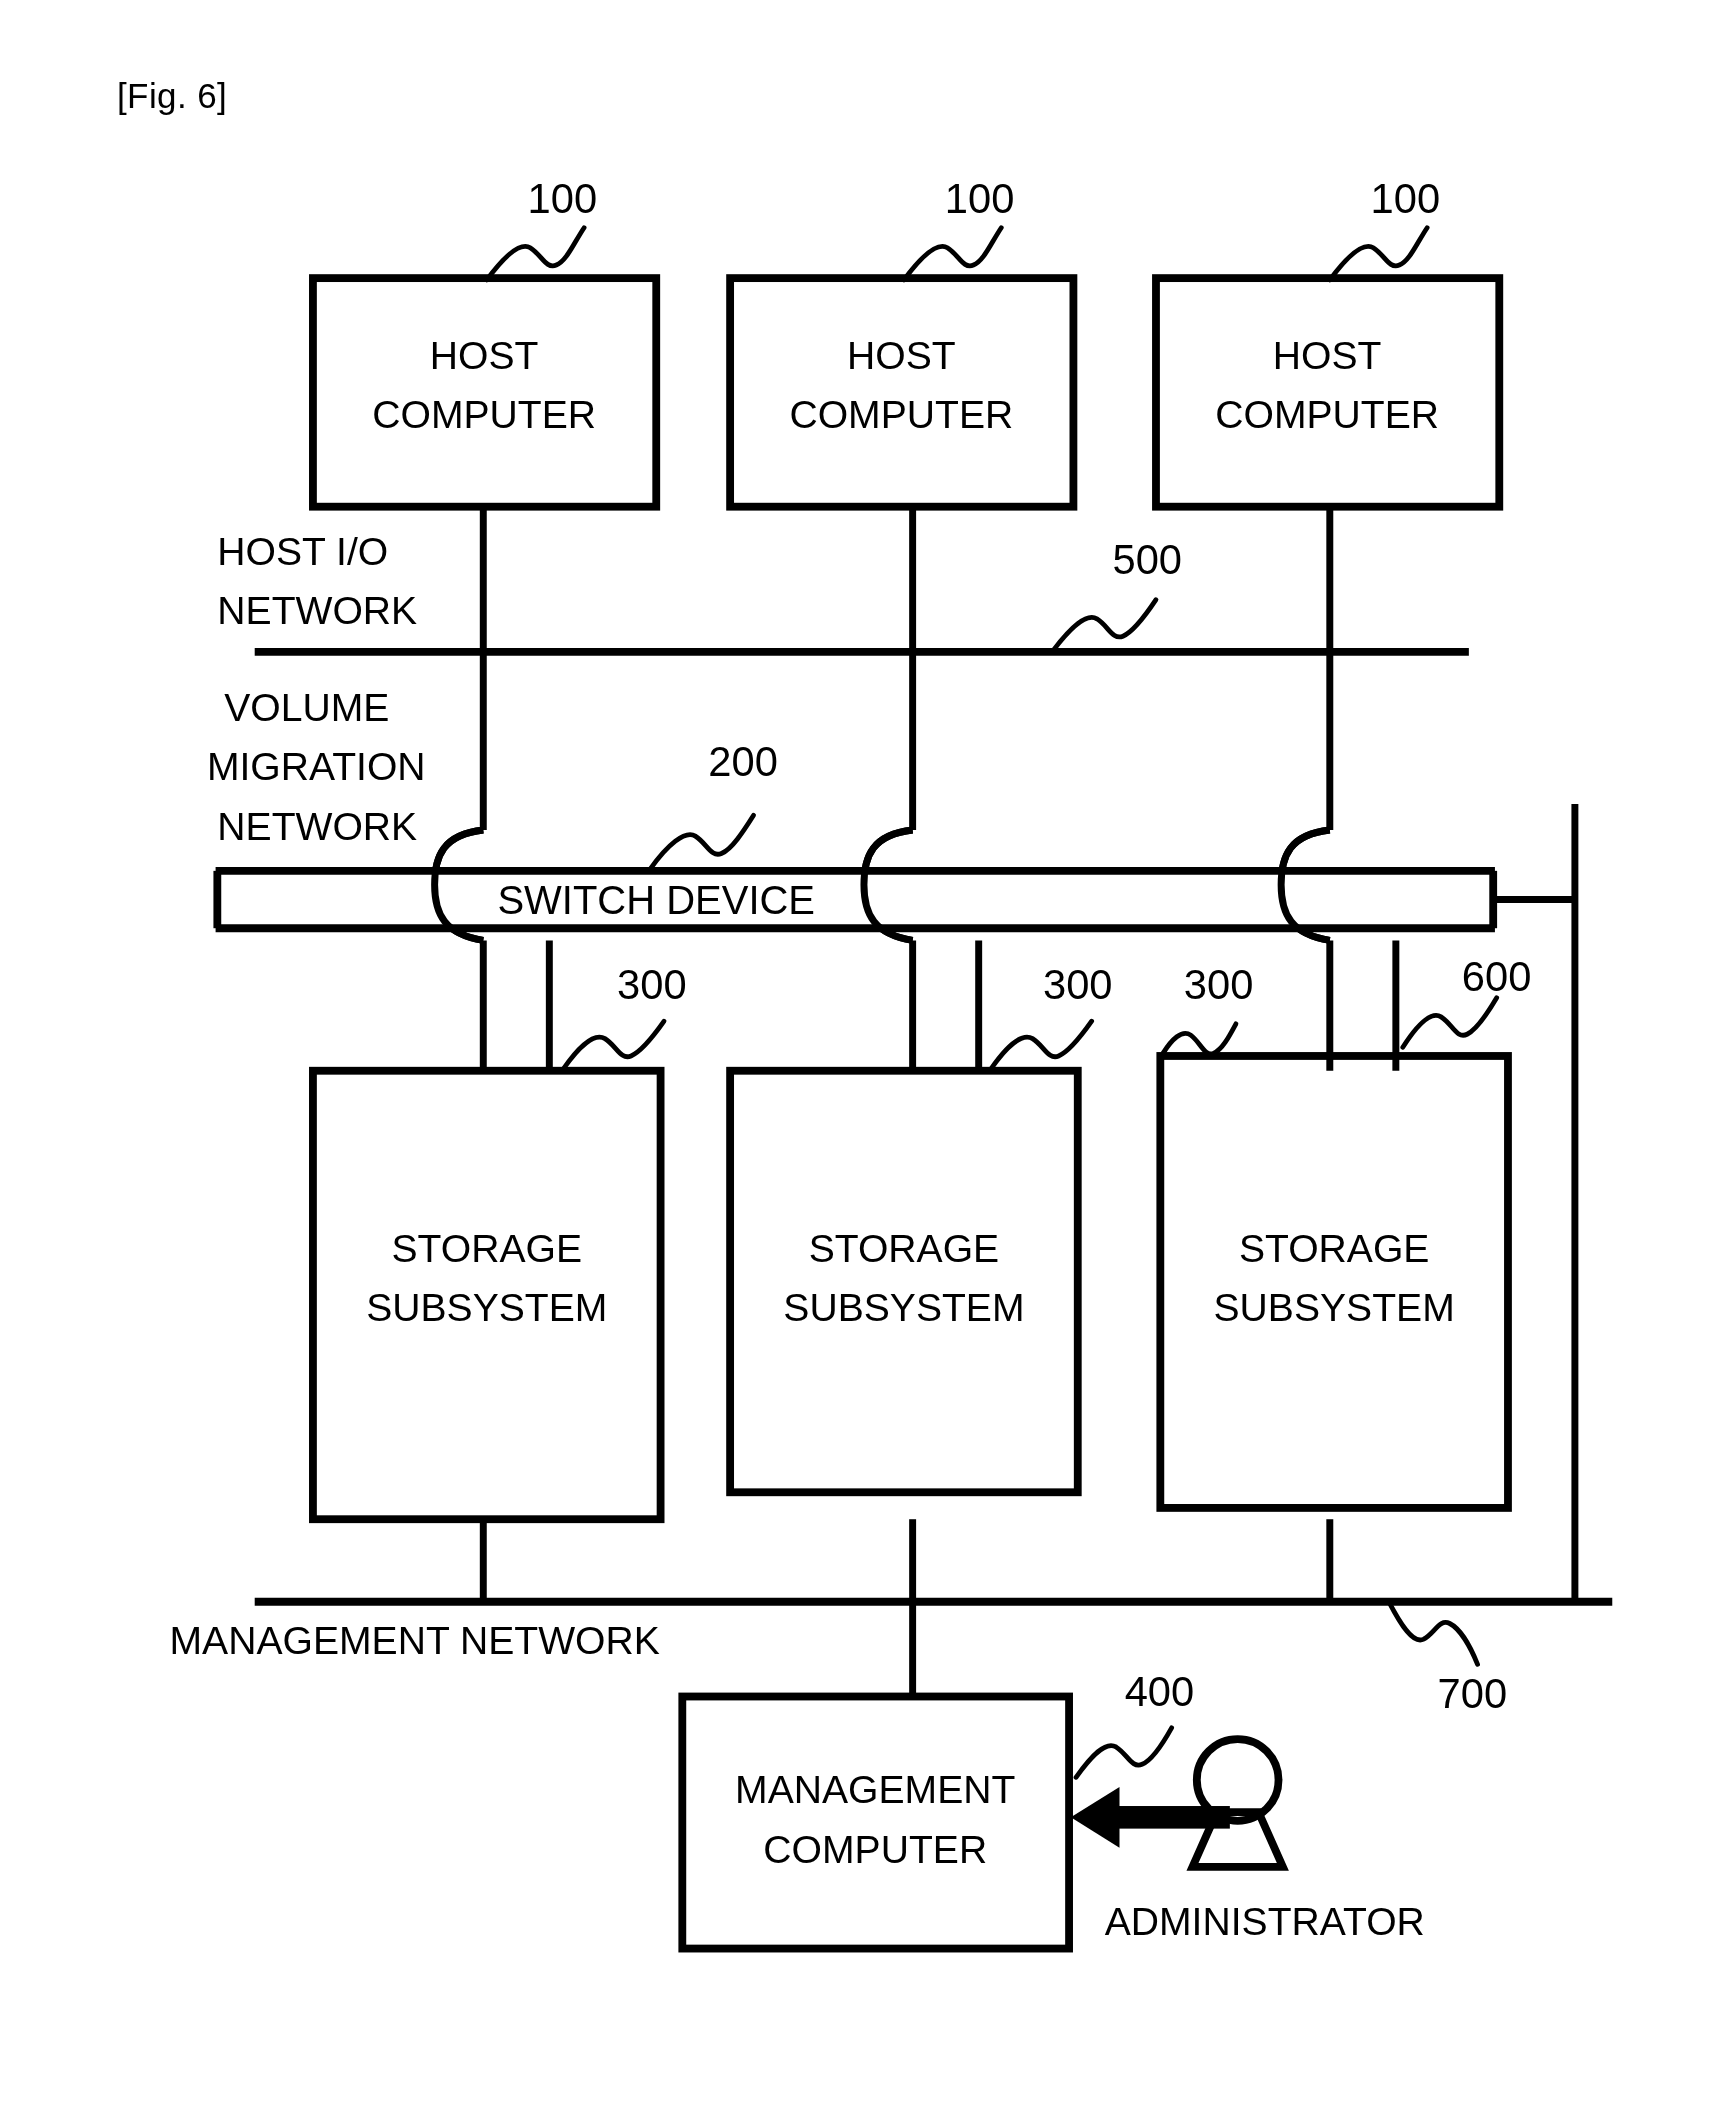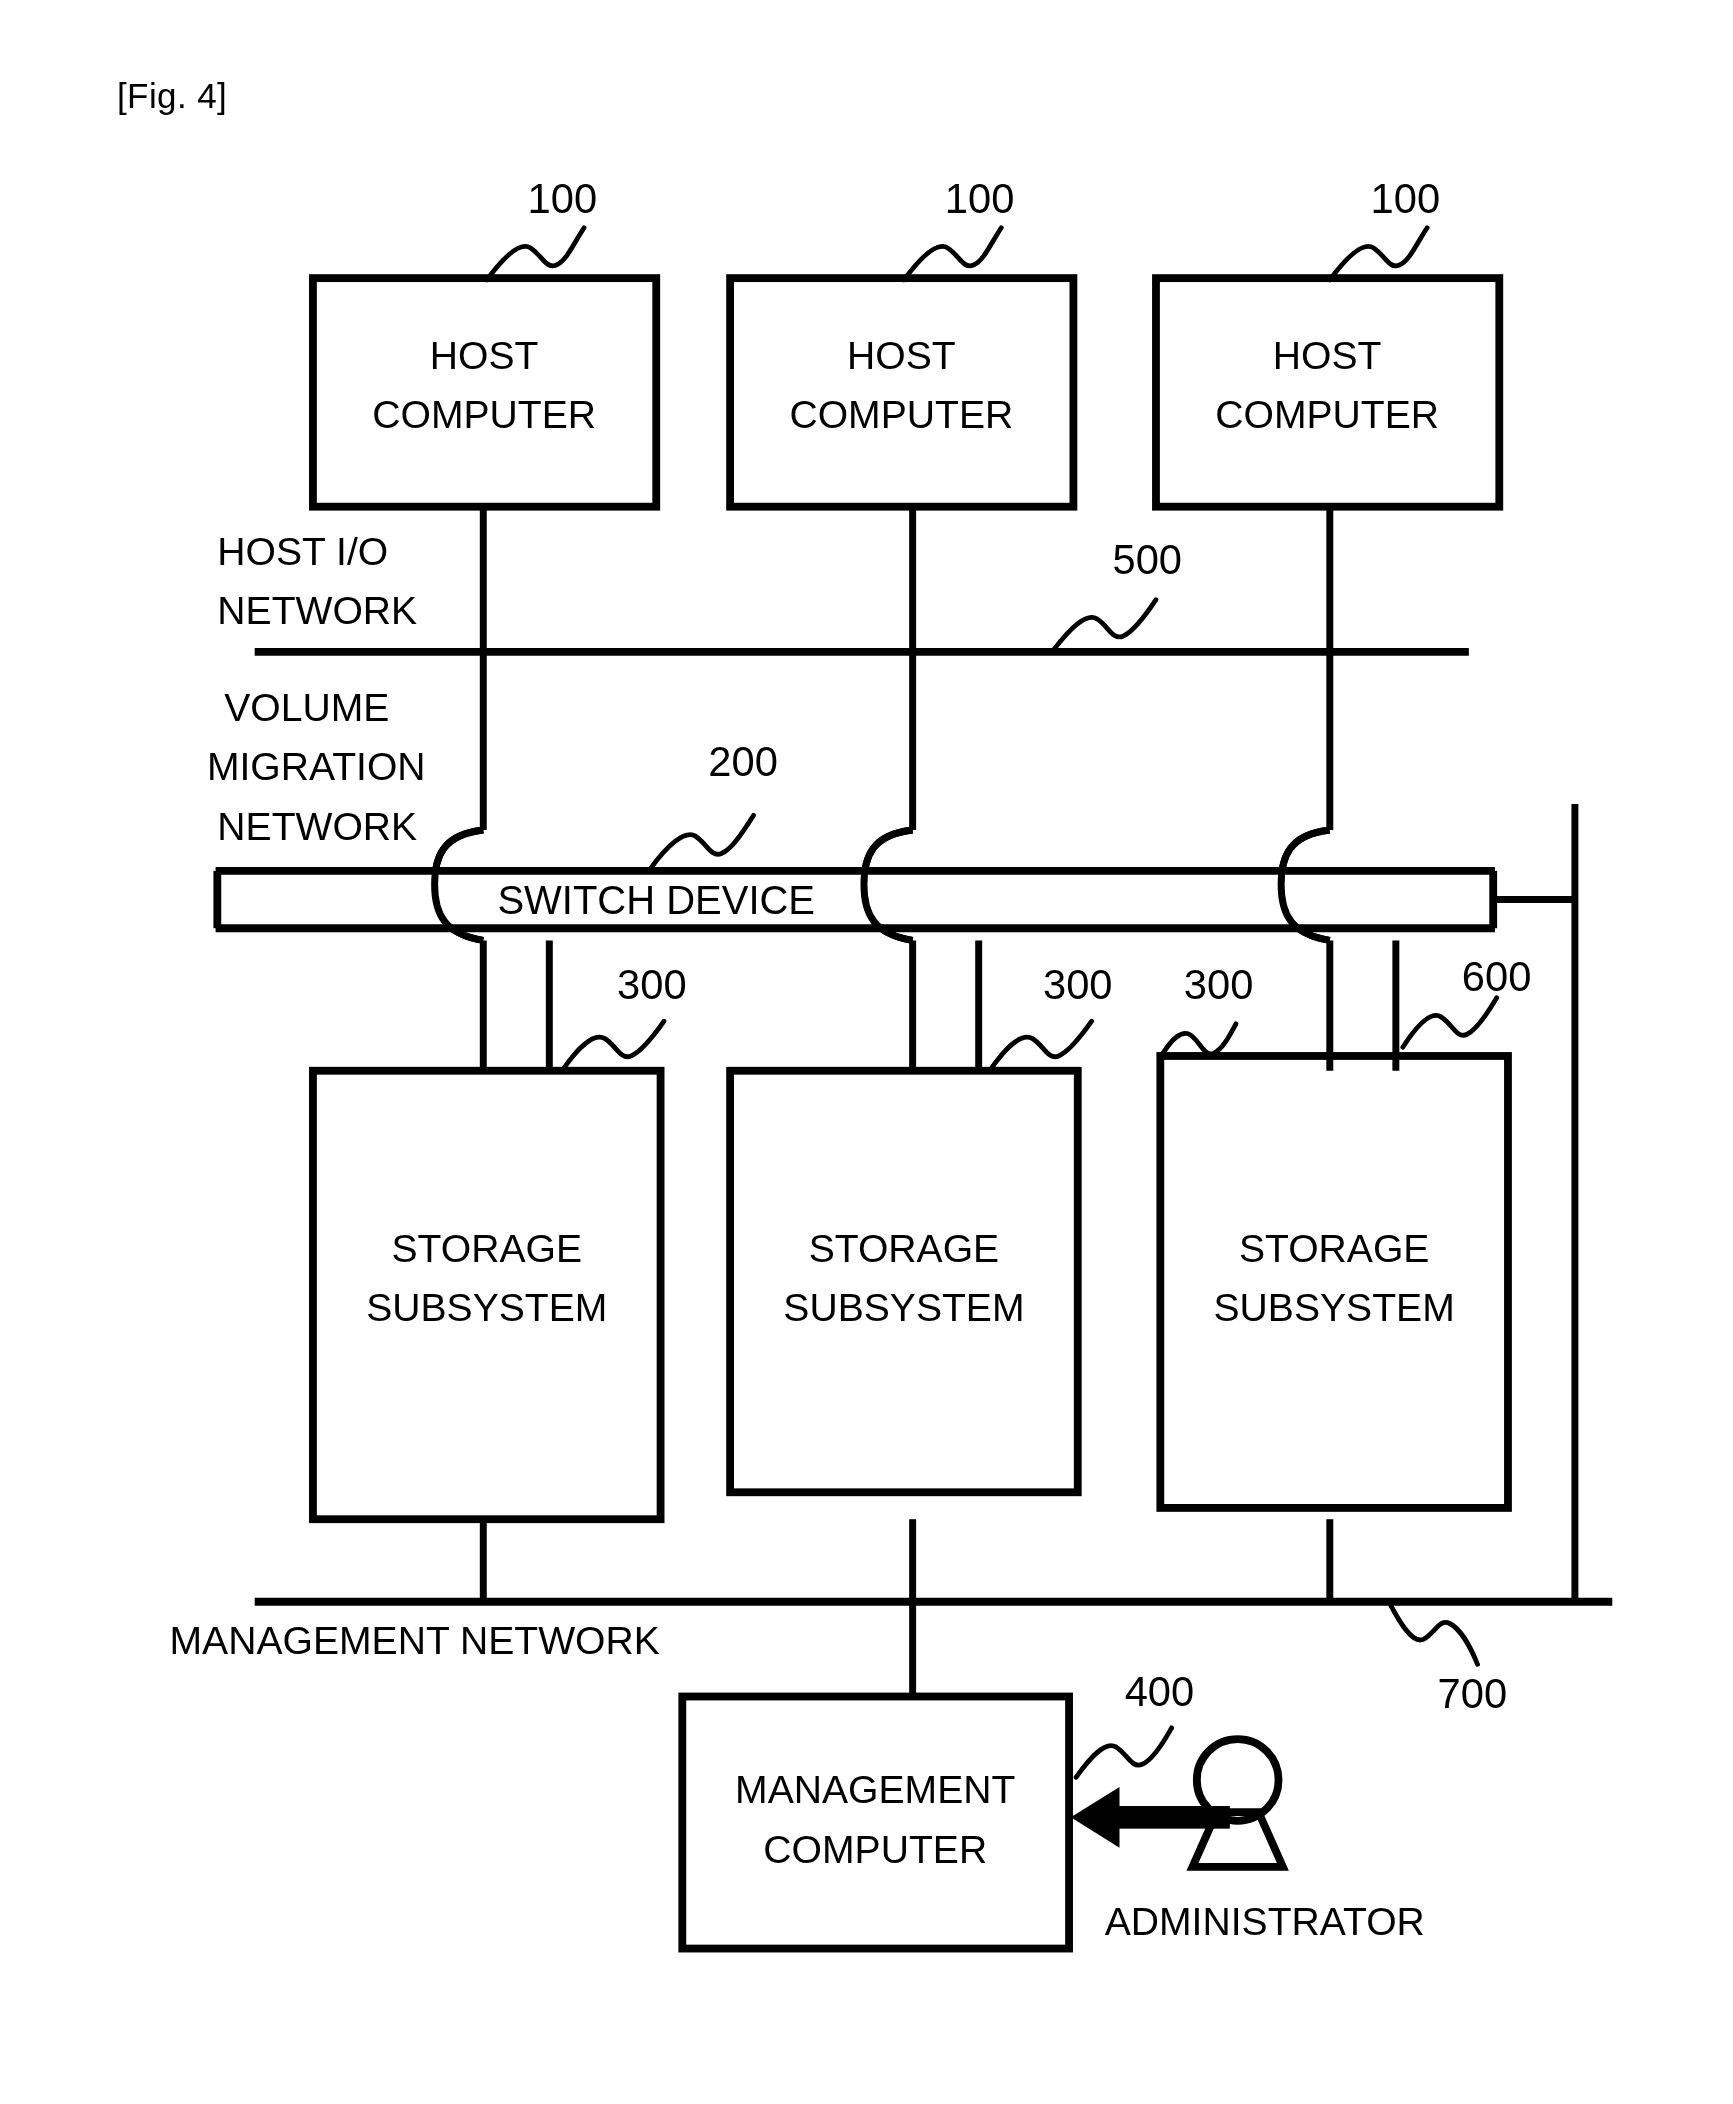--- a/index.html
+++ b/index.html
@@ -70,21 +70,21 @@
   .t-switch {
     font-size: 46px;
     text-anchor: middle;
   }
 </style>
 </head>
 <body>
 
 <div id="figure-root">
 
-  <div id="fig-label">[Fig. 4]</div>
+  <div id="fig-label">[Fig. 6]</div>
 
   <svg id="diagram" viewBox="0 0 1995 2422">
 
     <g>
       <path class="stroke-med" d="M 556 583 L 556 955"></path>
 
       <path class="stroke-med" d="M 556 955 C 510 960 500 985 500 1018 C 500 1052 512 1075 556 1082"></path>
       <path class="stroke-med" d="M 556 1082 L 556 1232"></path>
     </g>
 

